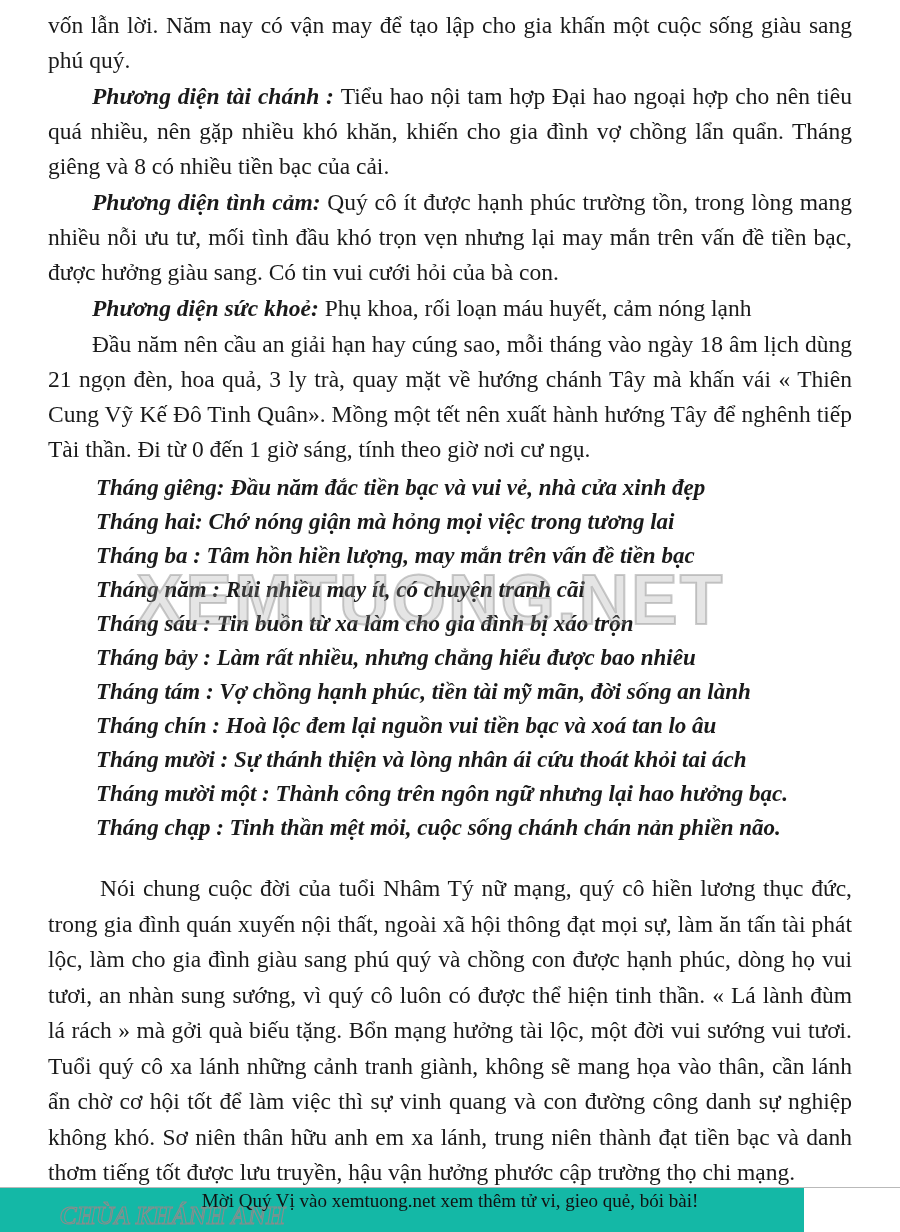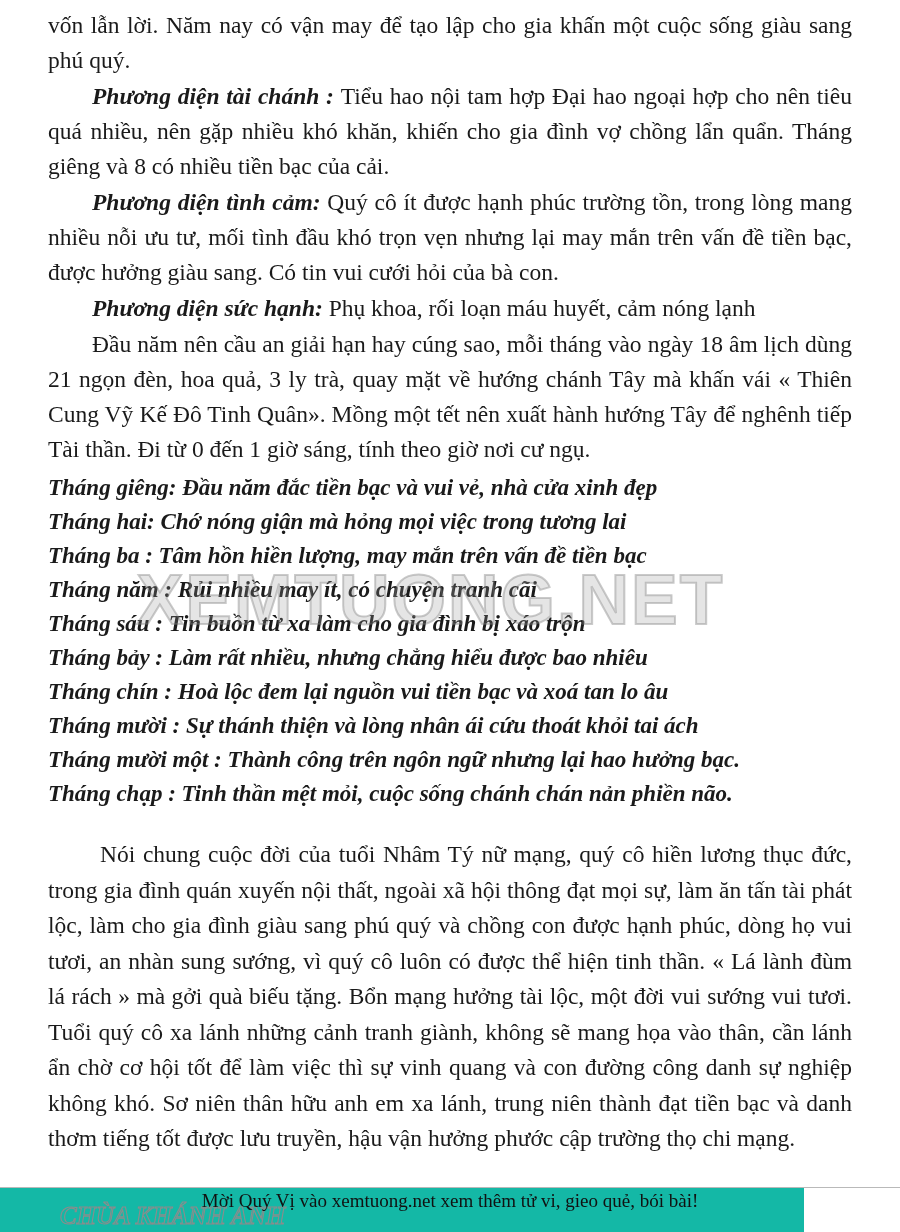--- a/index.html
+++ b/index.html
@@ -66,20 +66,21 @@
 
   .months {
     margin-top: 4px;
   }
   .month-line {
     font-size: 23px;
     line-height: 34px;
     font-weight: bold;
     font-style: italic;
     white-space: nowrap;
+    margin-left: 48px;
   }
 
   .summary {
     margin-top: 26px;
   }
   .summary p {
     margin: 0;
     font-size: 23.5px;
     line-height: 35.5px;
     text-align: justify;
@@ -137,31 +138,32 @@
   <div class="watermark">XEMTUONG.NET</div>
 
   <div class="content">
 
     <p class="para">vốn lẫn lời. Năm nay có vận may để tạo lập cho gia khấn một cuộc sống giàu sang phú quý.</p>
 
     <p class="para indent"><span class="lead">Phương diện tài chánh : </span><span>Tiểu hao nội tam hợp Đại hao ngoại hợp cho nên tiêu quá nhiều, nên gặp nhiều khó khăn, khiến cho gia đình vợ chồng lẩn quẩn. Tháng giêng và 8 có nhiều tiền bạc của cải.</span></p>
 
     <p class="para indent"><span class="lead">Phương diện tình cảm: </span><span>Quý cô ít được hạnh phúc trường tồn, trong lòng mang nhiều nỗi ưu tư, mối tình đầu khó trọn vẹn nhưng lại may mắn trên vấn đề tiền bạc, được hưởng giàu sang. Có tin vui cưới hỏi của bà con.</span></p>
 
-    <p class="para indent"><span class="lead">Phương diện sức hạnh: </span><span>Phụ khoa, rối loạn máu huyết, cảm nóng lạnh</span></p>
+    <p class="para indent"><span class="lead">Phương diện sức khoẻ: </span><span>Phụ khoa, rối loạn máu huyết, cảm nóng lạnh</span></p>
 
     <p class="para indent">Đầu năm nên cầu an giải hạn hay cúng sao, mỗi tháng vào ngày 18 âm lịch dùng 21 ngọn đèn, hoa quả, 3 ly trà, quay mặt về hướng chánh Tây mà khấn vái « Thiên Cung Vỹ Kế Đô Tinh Quân». Mồng một tết nên xuất hành hướng Tây để nghênh tiếp Tài thần. Đi từ 0 đến 1 giờ sáng, tính theo giờ nơi cư ngụ.</p>
 
     <div class="months">
       <div class="month-line">Tháng giêng: Đầu năm đắc tiền bạc và vui vẻ, nhà cửa xinh đẹp</div>
       <div class="month-line">Tháng hai: Chớ nóng giận mà hỏng mọi việc trong tương lai</div>
       <div class="month-line">Tháng ba : Tâm hồn hiền lượng, may mắn trên vấn đề tiền bạc</div>
       <div class="month-line">Tháng năm : Rủi nhiều may ít, có chuyện tranh cãi</div>
       <div class="month-line">Tháng sáu : Tin buồn từ xa làm cho gia đình bị xáo trộn</div>
       <div class="month-line">Tháng bảy : Làm rất nhiều, nhưng chẳng hiểu được bao nhiêu</div>
+      <div class="month-line">Tháng tám : Vợ chồng hạnh phúc, tiền tài mỹ mãn, đời sống an lành</div>
       <div class="month-line">Tháng chín : Hoà lộc đem lại nguồn vui tiền bạc và xoá tan lo âu</div>
       <div class="month-line">Tháng mười : Sự thánh thiện và lòng nhân ái cứu thoát khỏi tai ách</div>
       <div class="month-line">Tháng mười một : Thành công trên ngôn ngữ nhưng lại hao hưởng bạc.</div>
       <div class="month-line">Tháng chạp : Tinh thần mệt mỏi, cuộc sống chánh chán nản phiền não.</div>
     </div>
 
     <div class="summary">
       <p class="first"><span>Nói chung cuộc đời của tuổi </span><span class="b">Nhâm Tý</span><span> nữ mạng, quý cô hiền lương thục đức, trong gia đình quán xuyến nội thất, ngoài xã hội thông đạt mọi sự, làm ăn tấn tài phát lộc, làm cho gia đình giàu sang phú quý và chồng con được hạnh phúc, dòng họ vui tươi, an nhàn sung sướng, vì quý cô luôn có được thể hiện tinh thần. « Lá lành đùm lá rách » mà gởi quà biếu tặng. Bổn mạng hưởng tài lộc, một đời vui sướng vui tươi. Tuổi quý cô xa lánh những cảnh tranh giành, không sẽ mang họa vào thân, cần lánh ẩn chờ cơ hội tốt để làm việc thì sự vinh quang và con đường công danh sự nghiệp không khó. Sơ niên  thân hữu anh em xa lánh, trung niên thành đạt tiền bạc và danh thơm tiếng tốt được lưu truyền, hậu vận hưởng phước cập trường thọ chi mạng.</span></p>
     </div>
 

